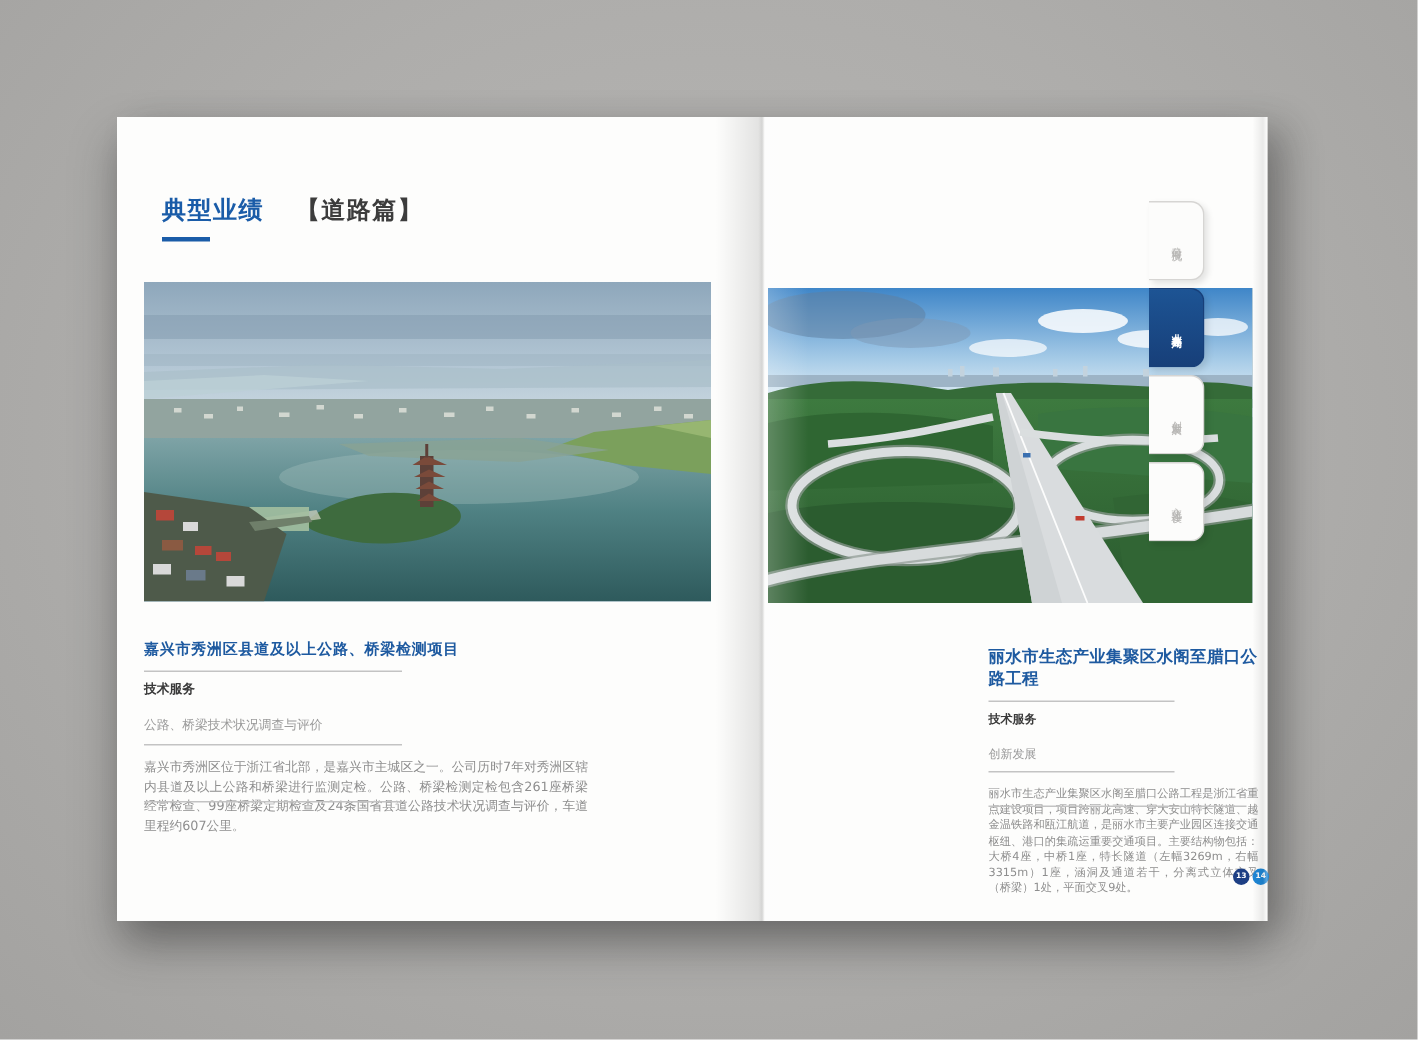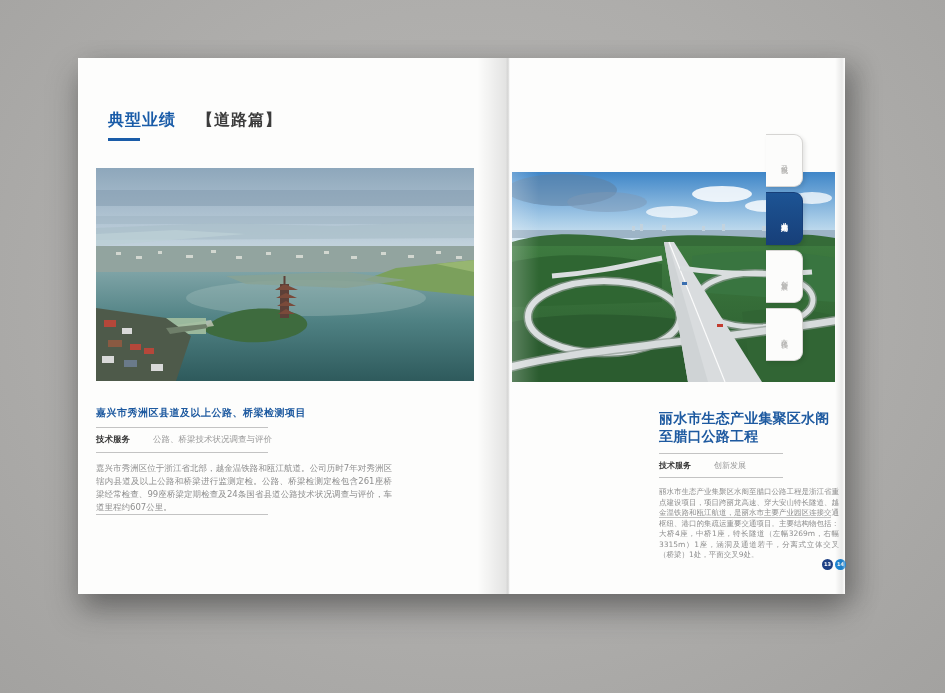--- a/index.html
+++ b/index.html
@@ -4,21 +4,21 @@
 <style>
   * { margin:0; padding:0; box-sizing:border-box; }
   html,body { width:945px; height:693px; }
   body {
     font-family: "DejaVu Sans", "Liberation Sans", sans-serif;
     background: radial-gradient(ellipse at 50% 42%, #b8b7b5 0%, #aeadab 55%, #a3a2a0 100%);
     position: relative;
     overflow: hidden;
   }
   .spread {
-    position:absolute; left:78px; top:58px; width:767px; height:536px;
+    position:absolute; left:78px; top:78px; width:767px; height:536px;
     background:#fdfdfc;
     box-shadow: 0 16px 28px rgba(40,40,40,.38), 14px 6px 22px rgba(40,40,40,.22);
   }
   .gutter {
     position:absolute; left:399px; top:0; width:62px; height:100%;
     background: linear-gradient(90deg, rgba(0,0,0,0) 0%, rgba(0,0,0,.10) 46%, rgba(0,0,0,.16) 50%, rgba(255,255,255,.25) 53%, rgba(0,0,0,0) 100%);
     pointer-events:none;
   }
   .right-edge-curl {
     position:absolute; right:0; top:0; width:10px; height:100%;
@@ -34,25 +34,25 @@
   .photo { position:absolute; overflow:hidden; background:#88a7b5; }
   .photo-left  { left:18px;  top:110px; width:378px; height:213px; }
   .photo-right { left:434px; top:114px; width:323px; height:210px; }
   .photo svg { display:block; width:100%; height:100%; }
   
   .tblock { position:absolute; }
   .tblock-left  { left:18px;  top:348px; width:296px; }
   .tblock-right { left:581px; top:352px; width:180px; }
   .proj-title { color:#1e5aa0; font-weight:bold; }
   .tblock-left  .proj-title { font-size:10px; letter-spacing:.5px; }
-  .tblock-right .proj-title { font-size:14px; letter-spacing:.2px; }
+  .tblock-right .proj-title { font-size:11px; letter-spacing:.2px; }
   .rule { height:1px; background:#c3c3c3; }
   .tblock-left  .rule { width:172px; }
   .tblock-right .rule { width:124px; }
-  .svc-row { display:flex; align-items:baseline; gap:23px; }
+  .svc-row { display:flex; align-items:baseline; gap:12px;flex-direction:column; }
   .svc-label { color:#3a3a3a; font-weight:bold; }
   .svc-value { color:#9a9a9a; }
   .tblock-left  .svc-label, .tblock-left  .svc-value { font-size:8.5px; }
   .tblock-right .svc-label, .tblock-right .svc-value { font-size:8px; }
   .body-text { color:#8e8e8e; text-align:justify; }
   .tblock-left  .body-text { font-size:8.5px; line-height:13px; }
   .tblock-right .body-text { font-size:7.5px; line-height:10.5px; }
   .mt6{margin-top:6px;} .mt7{margin-top:7px;} .mt9{margin-top:9px;}
   .rule-end-left  { position:absolute; left:18px;  top:456px; width:172px; height:1px; background:#c3c3c3; }
   .rule-end-right { position:absolute; left:581px; top:459px; width:172px; height:1px; background:#c3c3c3; }
@@ -222,21 +222,21 @@
   </div>
 
   <div class="tblock tblock-left">
     <div class="proj-title">嘉兴市秀洲区县道及以上公路、桥梁检测项目</div>
     <div class="rule mt7"></div>
     <div class="svc-row mt6">
       <span class="svc-label">技术服务</span>
       <span class="svc-value">公路、桥梁技术状况调查与评价</span>
     </div>
     <div class="rule mt6"></div>
-    <div class="body-text mt9">嘉兴市秀洲区位于浙江省北部，越金温铁路和瓯江航道。公司历时7年对秀洲区辖内县道及以上公路和桥梁进行监测定检。公路、桥梁检测定检包含261座桥梁经常检查、99座桥梁定期检查及24条国省县道公路技术状况调查与评价，车道里程约607公里。</div>
+    <div class="body-text mt9">嘉兴市秀洲区位于浙江省北部，是嘉兴市主城区之一。公司历时7年对秀洲区辖内县道及以上公路和桥梁进行监测定检。公路、桥梁检测定检包含261座桥梁经常检查、99座桥梁定期检查及24条国省县道公路技术状况调查与评价，车道里程约607公里。</div>
   </div>
   <div class="rule-end-left"></div>
 
   <div class="tblock tblock-right">
     <div class="proj-title">丽水市生态产业集聚区水阁至腊口公路工程</div>
     <div class="rule mt7"></div>
     <div class="svc-row mt6">
       <span class="svc-label">技术服务</span>
       <span class="svc-value">创新发展</span>
     </div>

